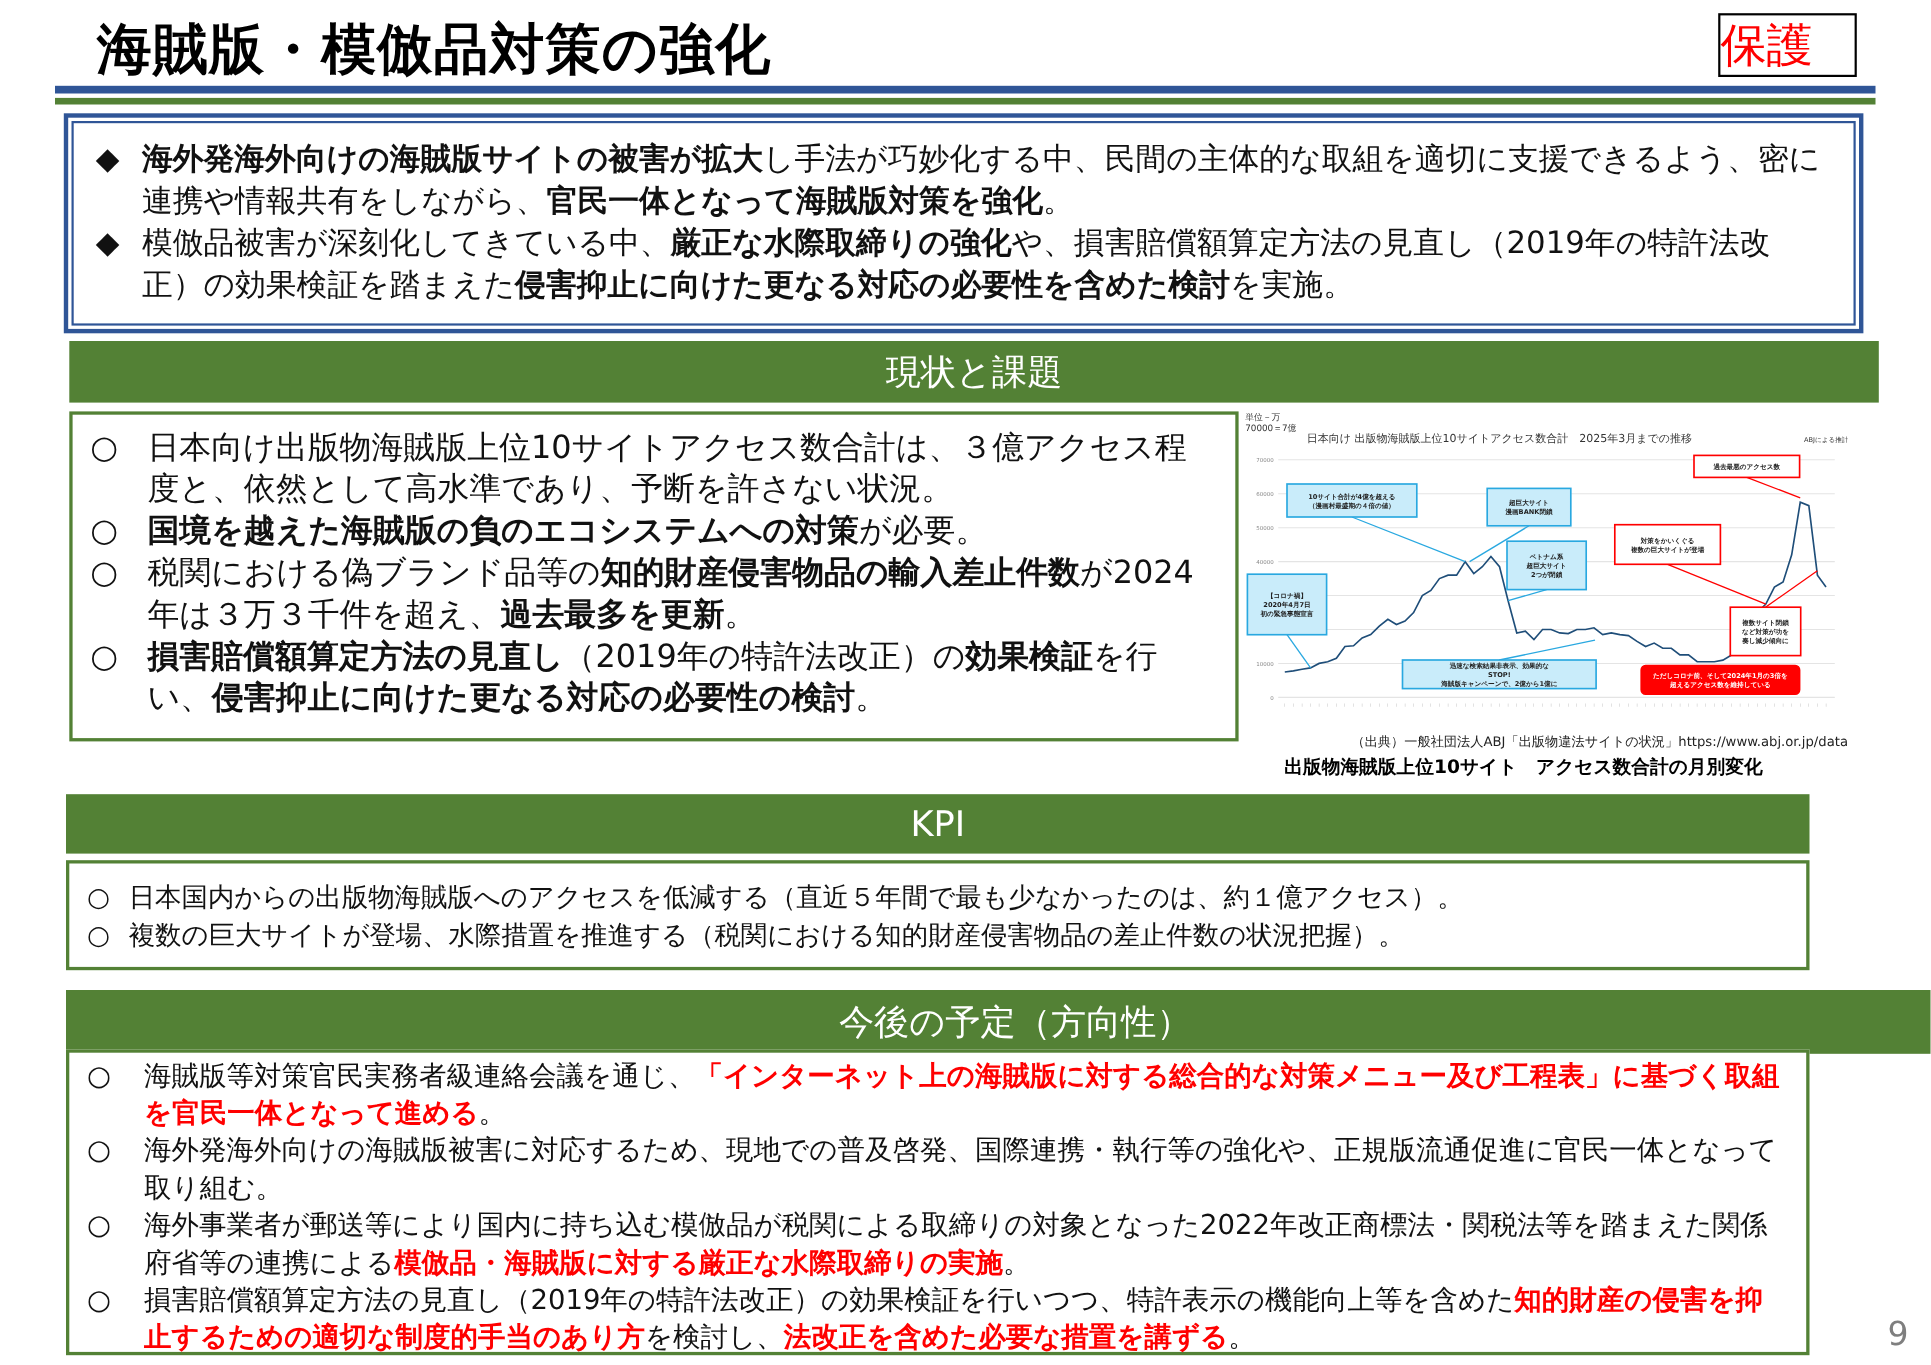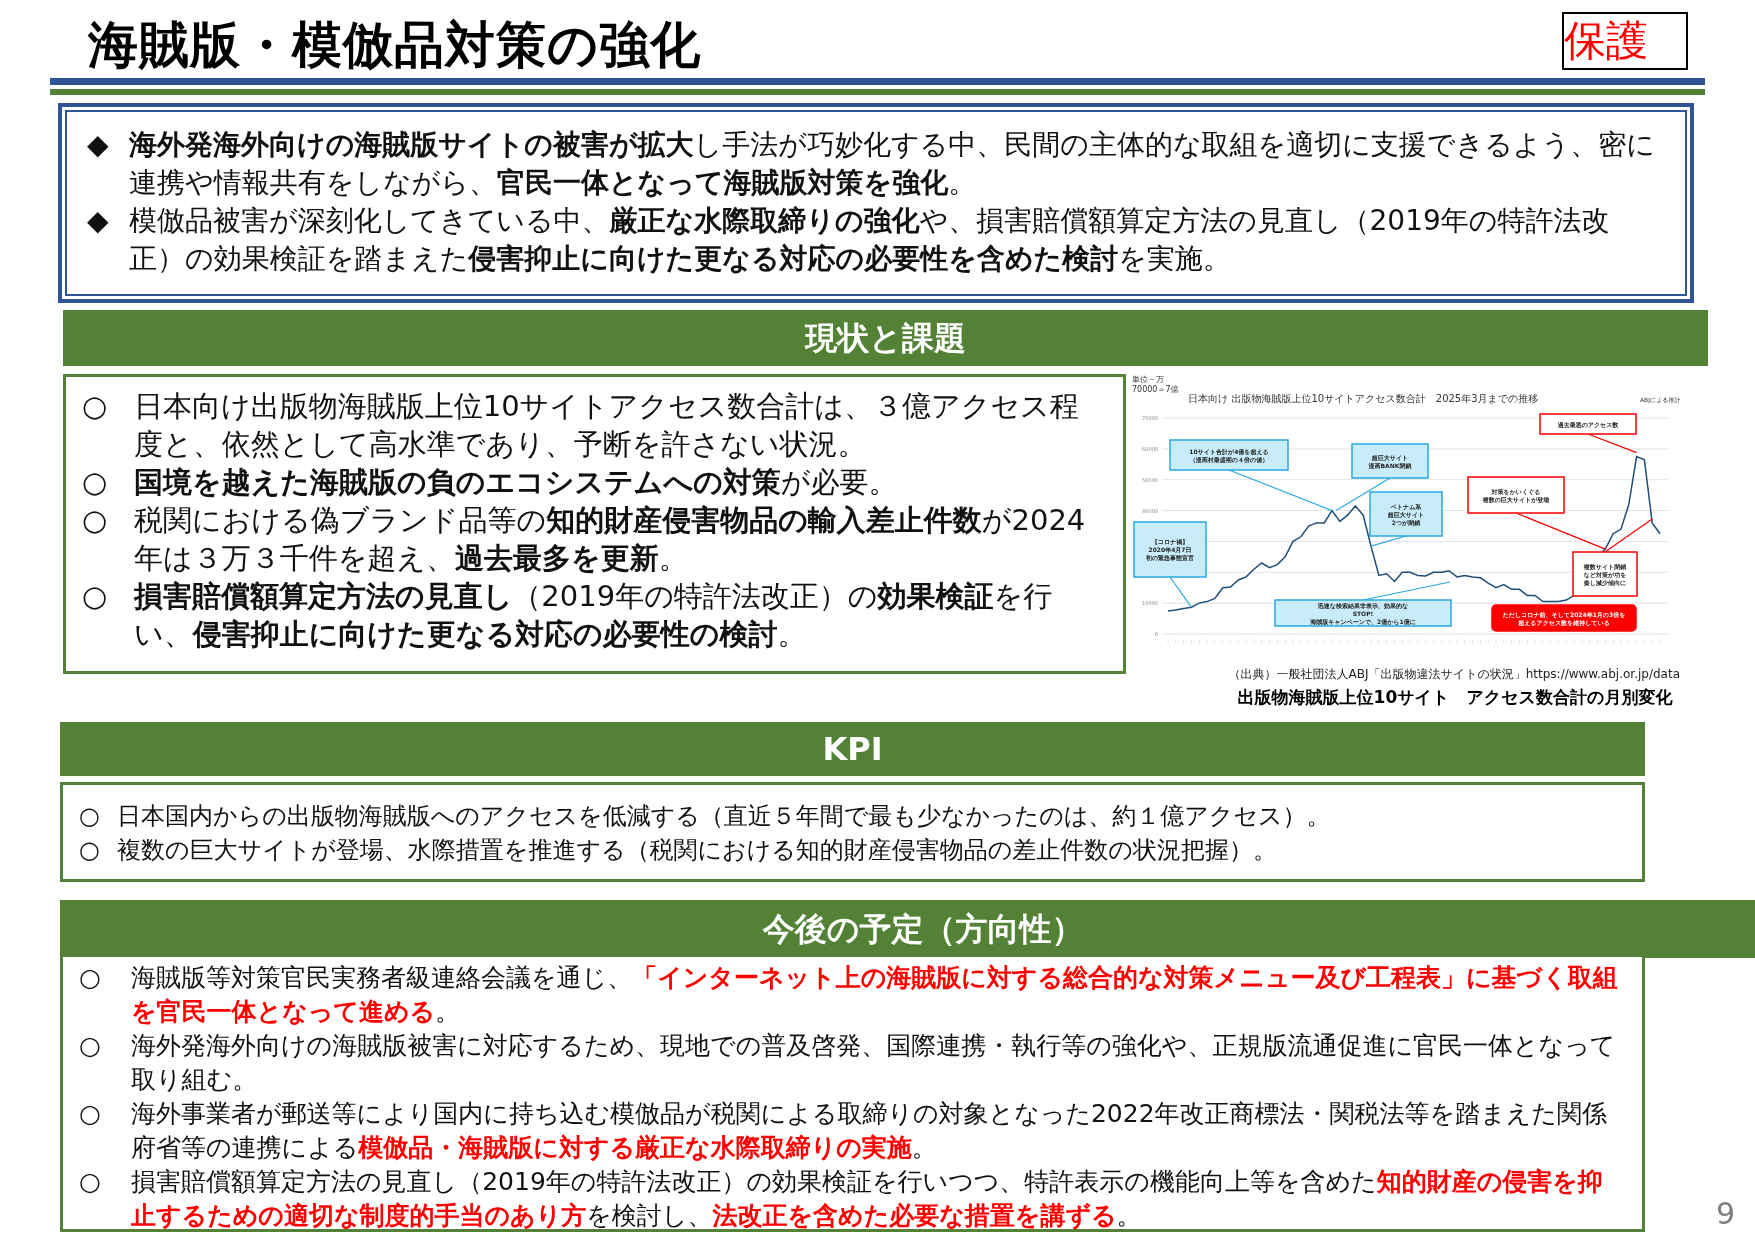--- a/index.html
+++ b/index.html
@@ -8,35 +8,35 @@
   .title { position: absolute; left: 88px; top: 12px; font-size: 50px; font-weight: bold; letter-spacing: 1px; color: #000; }
   .badge { position: absolute; left: 1562px; top: 12px; width: 126px; height: 58px; border: 2px solid #000; color: #ff0000; font-size: 42px; text-align: left; line-height: 54px; }
   .rule-blue { position: absolute; left: 50px; top: 78px; width: 1655px; height: 7px; background: #2f5597; }
   .rule-green { position: absolute; left: 50px; top: 89px; width: 1655px; height: 6px; background: #538135; }
   .summary { position: absolute; left: 58px; top: 103px; width: 1636px; height: 200px; border: 4px solid #2f5597; padding: 3px; }
   .summary-inner { border: 2px solid #2f5597; width: 100%; height: 100%; padding: 14px 20px; }
   .sum-line { font-size: 28px; line-height: 38px; display: flex; }
   .sum-line .bullet { width: 42px; flex: none; }
   .sum-line .txt { flex: 1; }
   b { font-weight: bold; }
-  .section-bar { position: absolute; background: #538135; color: #fff; font-weight: bold; font-size: 32px; text-align: center; }
+  .section-bar { position: absolute; background: #538135; color: #fff; font-weight: normal; font-size: 32px; text-align: center; }
   .box-green { position: absolute; border: 3px solid #538135; background: #fff; }
   .status-list { padding: 10px 16px; }
   .status-item { display: flex; font-size: 29px; line-height: 38px; }
   .status-item .mark { width: 52px; flex: none; }
   .status-item .txt { flex: 1; }
   .kpi-item { display: flex; font-size: 24px; line-height: 34px; }
   .kpi-item .mark { width: 54px; flex: none; padding-left: 16px; }
   .plan-item { display: flex; font-size: 25px; line-height: 34px; }
   .plan-item .mark { width: 68px; flex: none; padding-left: 16px; }
   .plan-item .txt { flex: 1; padding-right: 20px; }
   .red { color: #ff0000; font-weight: bold; }
   .chart-wrap { position: absolute; left: 1130px; top: 372px; width: 550px; height: 300px; }
   .chart-src { position: absolute; left: 1130px; top: 666px; width: 550px; text-align: right; font-size: 12px; color: #222; }
-  .chart-cap { position: absolute; left: 1180px; top: 686px; width: 550px; text-align: center; font-size: 17px; font-weight: bold; color: #000; }
+  .chart-cap { position: absolute; left: 1110px; top: 686px; width: 550px; text-align: center; font-size: 17px; font-weight: bold; color: #000; }
   .pagenum { position: absolute; left: 1716px; top: 1196px; font-size: 30px; color: #7f7f7f; }
 </style>
 </head>
 <body>
 
 <div class="title">海賊版・模倣品対策の強化</div>
 <div class="badge">保護</div>
 <div class="rule-blue"></div>
 <div class="rule-green"></div>
 

